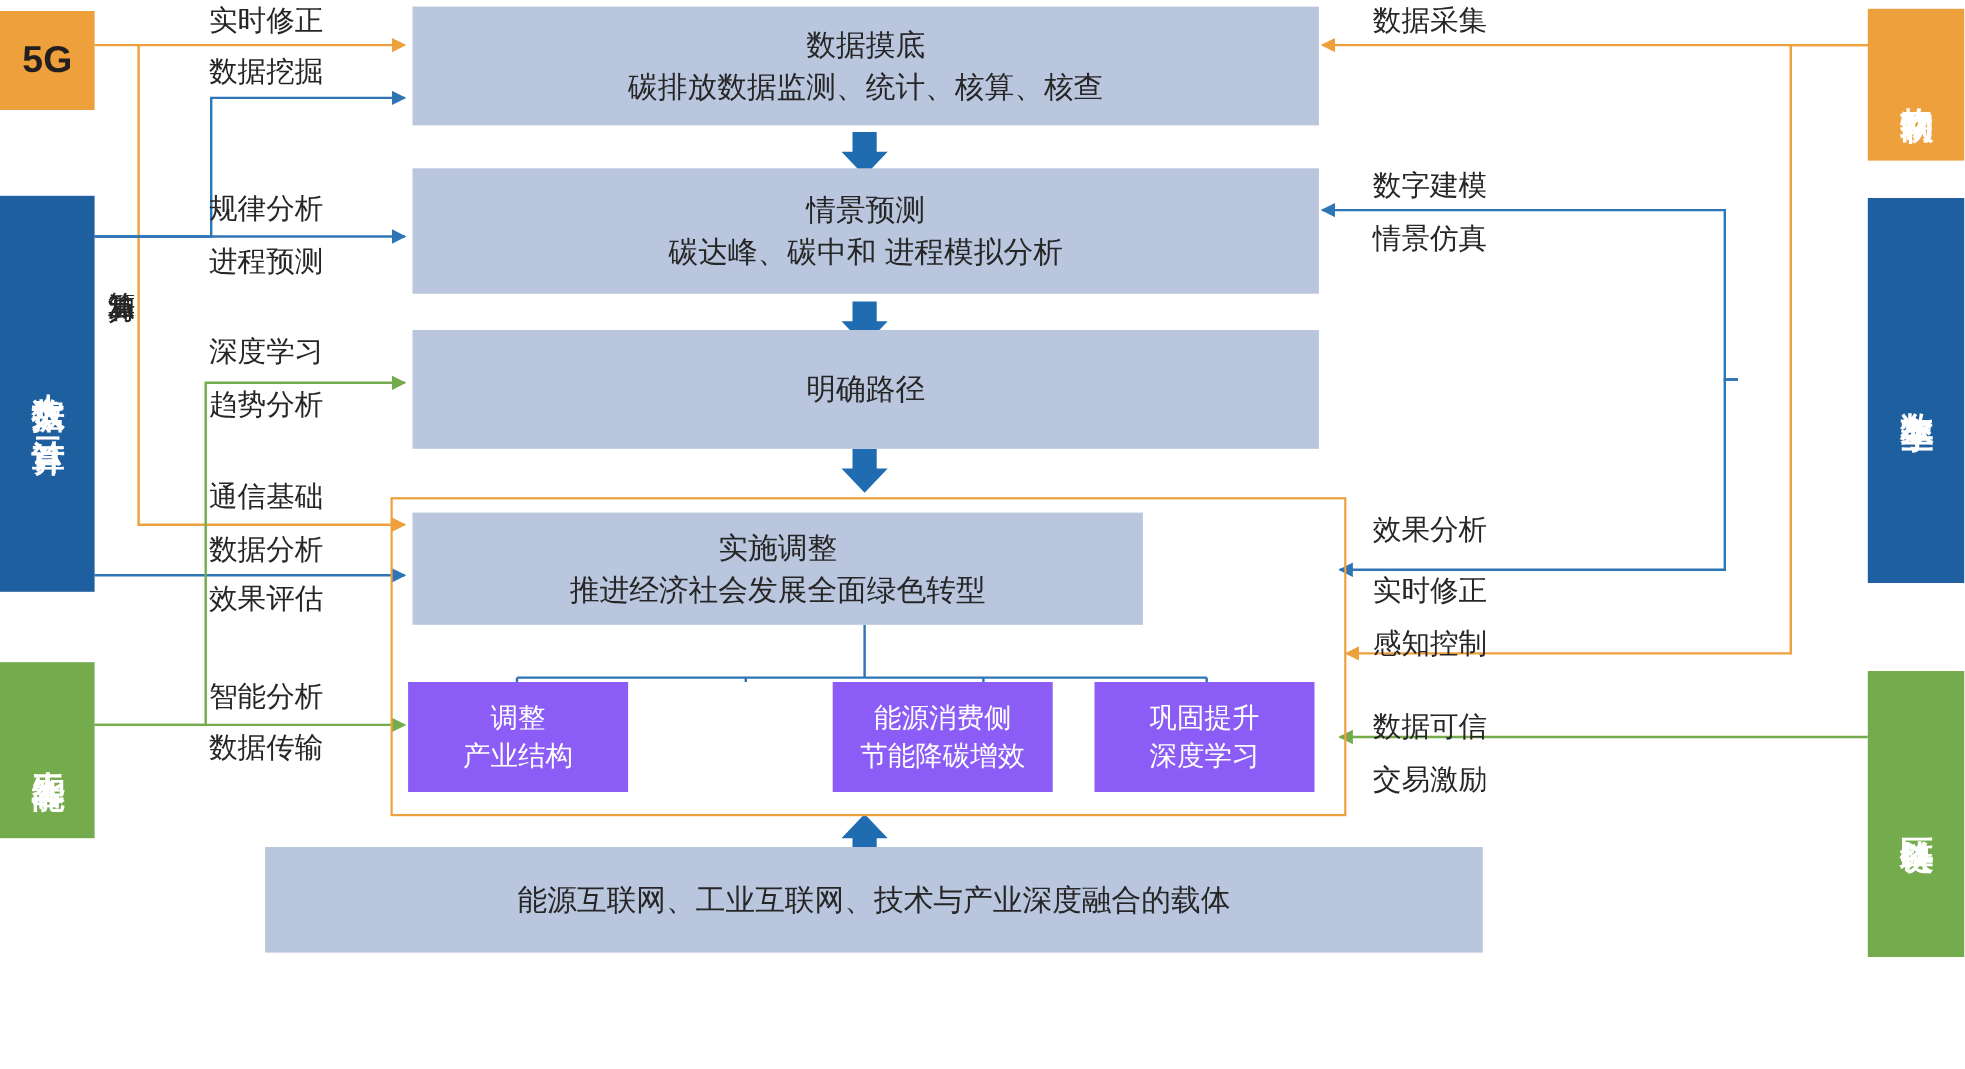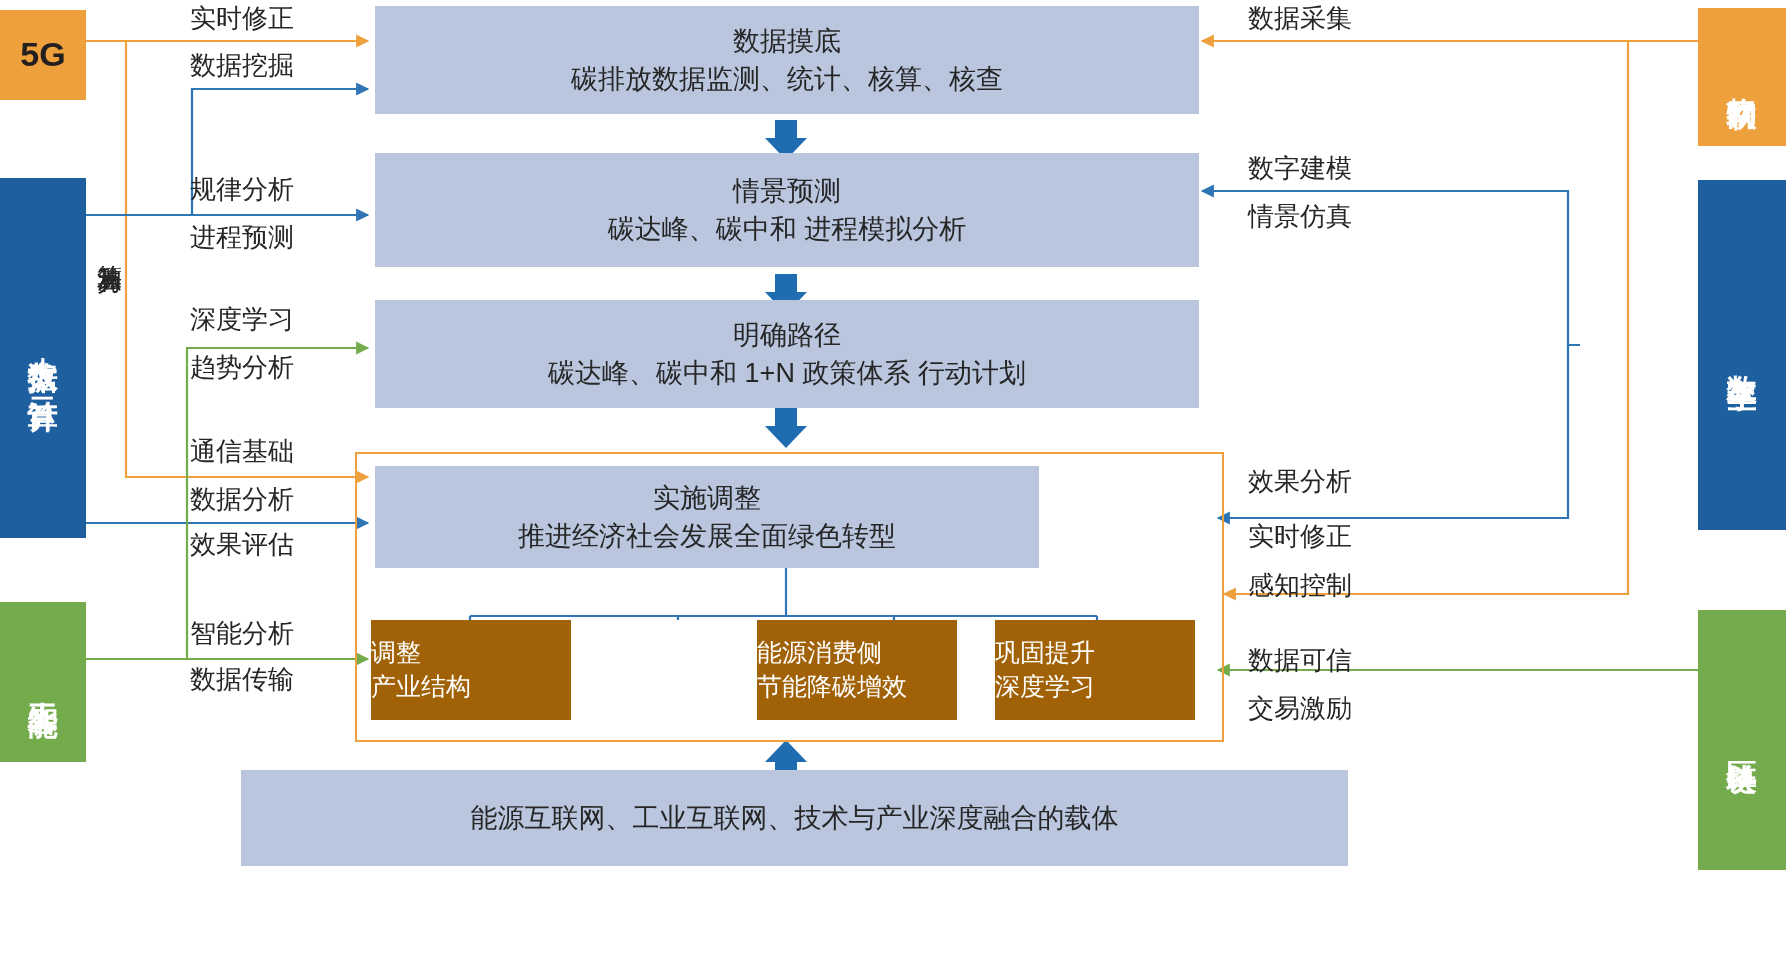--- a/index.html
+++ b/index.html
@@ -30,24 +30,23 @@
   .stagebox .l2{}
 
   
   .carrier{
     background:#b9c6de;display:flex;align-items:center;justify-content:center;
     color:#262626;font-size:27px;
   }
 
   
   .actionbox{
-    background:#a16207;color:#fff;display:flex;flex-direction:column;
-    align-items:flex-start;justify-content:center;font-size:25px;line-height:1.38;
+    background:#8b5cf6;color:#fff;display:flex;flex-direction:column;
+    align-items:center;justify-content:center;font-size:25px;line-height:1.38;
     text-align:center;
-    font-family:Liberation Serif, serif;
   }
 
   
   .conlabel{
     color:#262626;font-size:26px;white-space:nowrap;line-height:1;
   }
   .conlabel.vert{
     writing-mode:vertical-rl;text-orientation:upright;letter-spacing:1px;font-size:25px;
   }
 
@@ -178,21 +177,20 @@
     <div class="l2">碳排放数据监测、统计、核算、核查</div>
   </div>
 
   <div class="abs stagebox" style="left:375px;top:153px;width:824px;height:114px;">
     <div class="l1">情景预测</div>
     <div class="l2">碳达峰、碳中和 进程模拟分析</div>
   </div>
 
   <div class="abs stagebox" style="left:375px;top:300px;width:824px;height:108px;">
     <div class="l1">明确路径</div>
-    <div class="l2">碳达峰、碳中和 1+N 政策体系 行动计划</div>
   </div>
 
   <div class="abs stagebox" style="left:375px;top:466px;width:664px;height:102px;">
     <div class="l1">实施调整</div>
     <div class="l2">推进经济社会发展全面绿色转型</div>
   </div>
 
   <div class="abs actionbox" style="left:371px;top:620px;width:200px;height:100px;">
     <div>调整</div>
     <div>产业结构</div>

